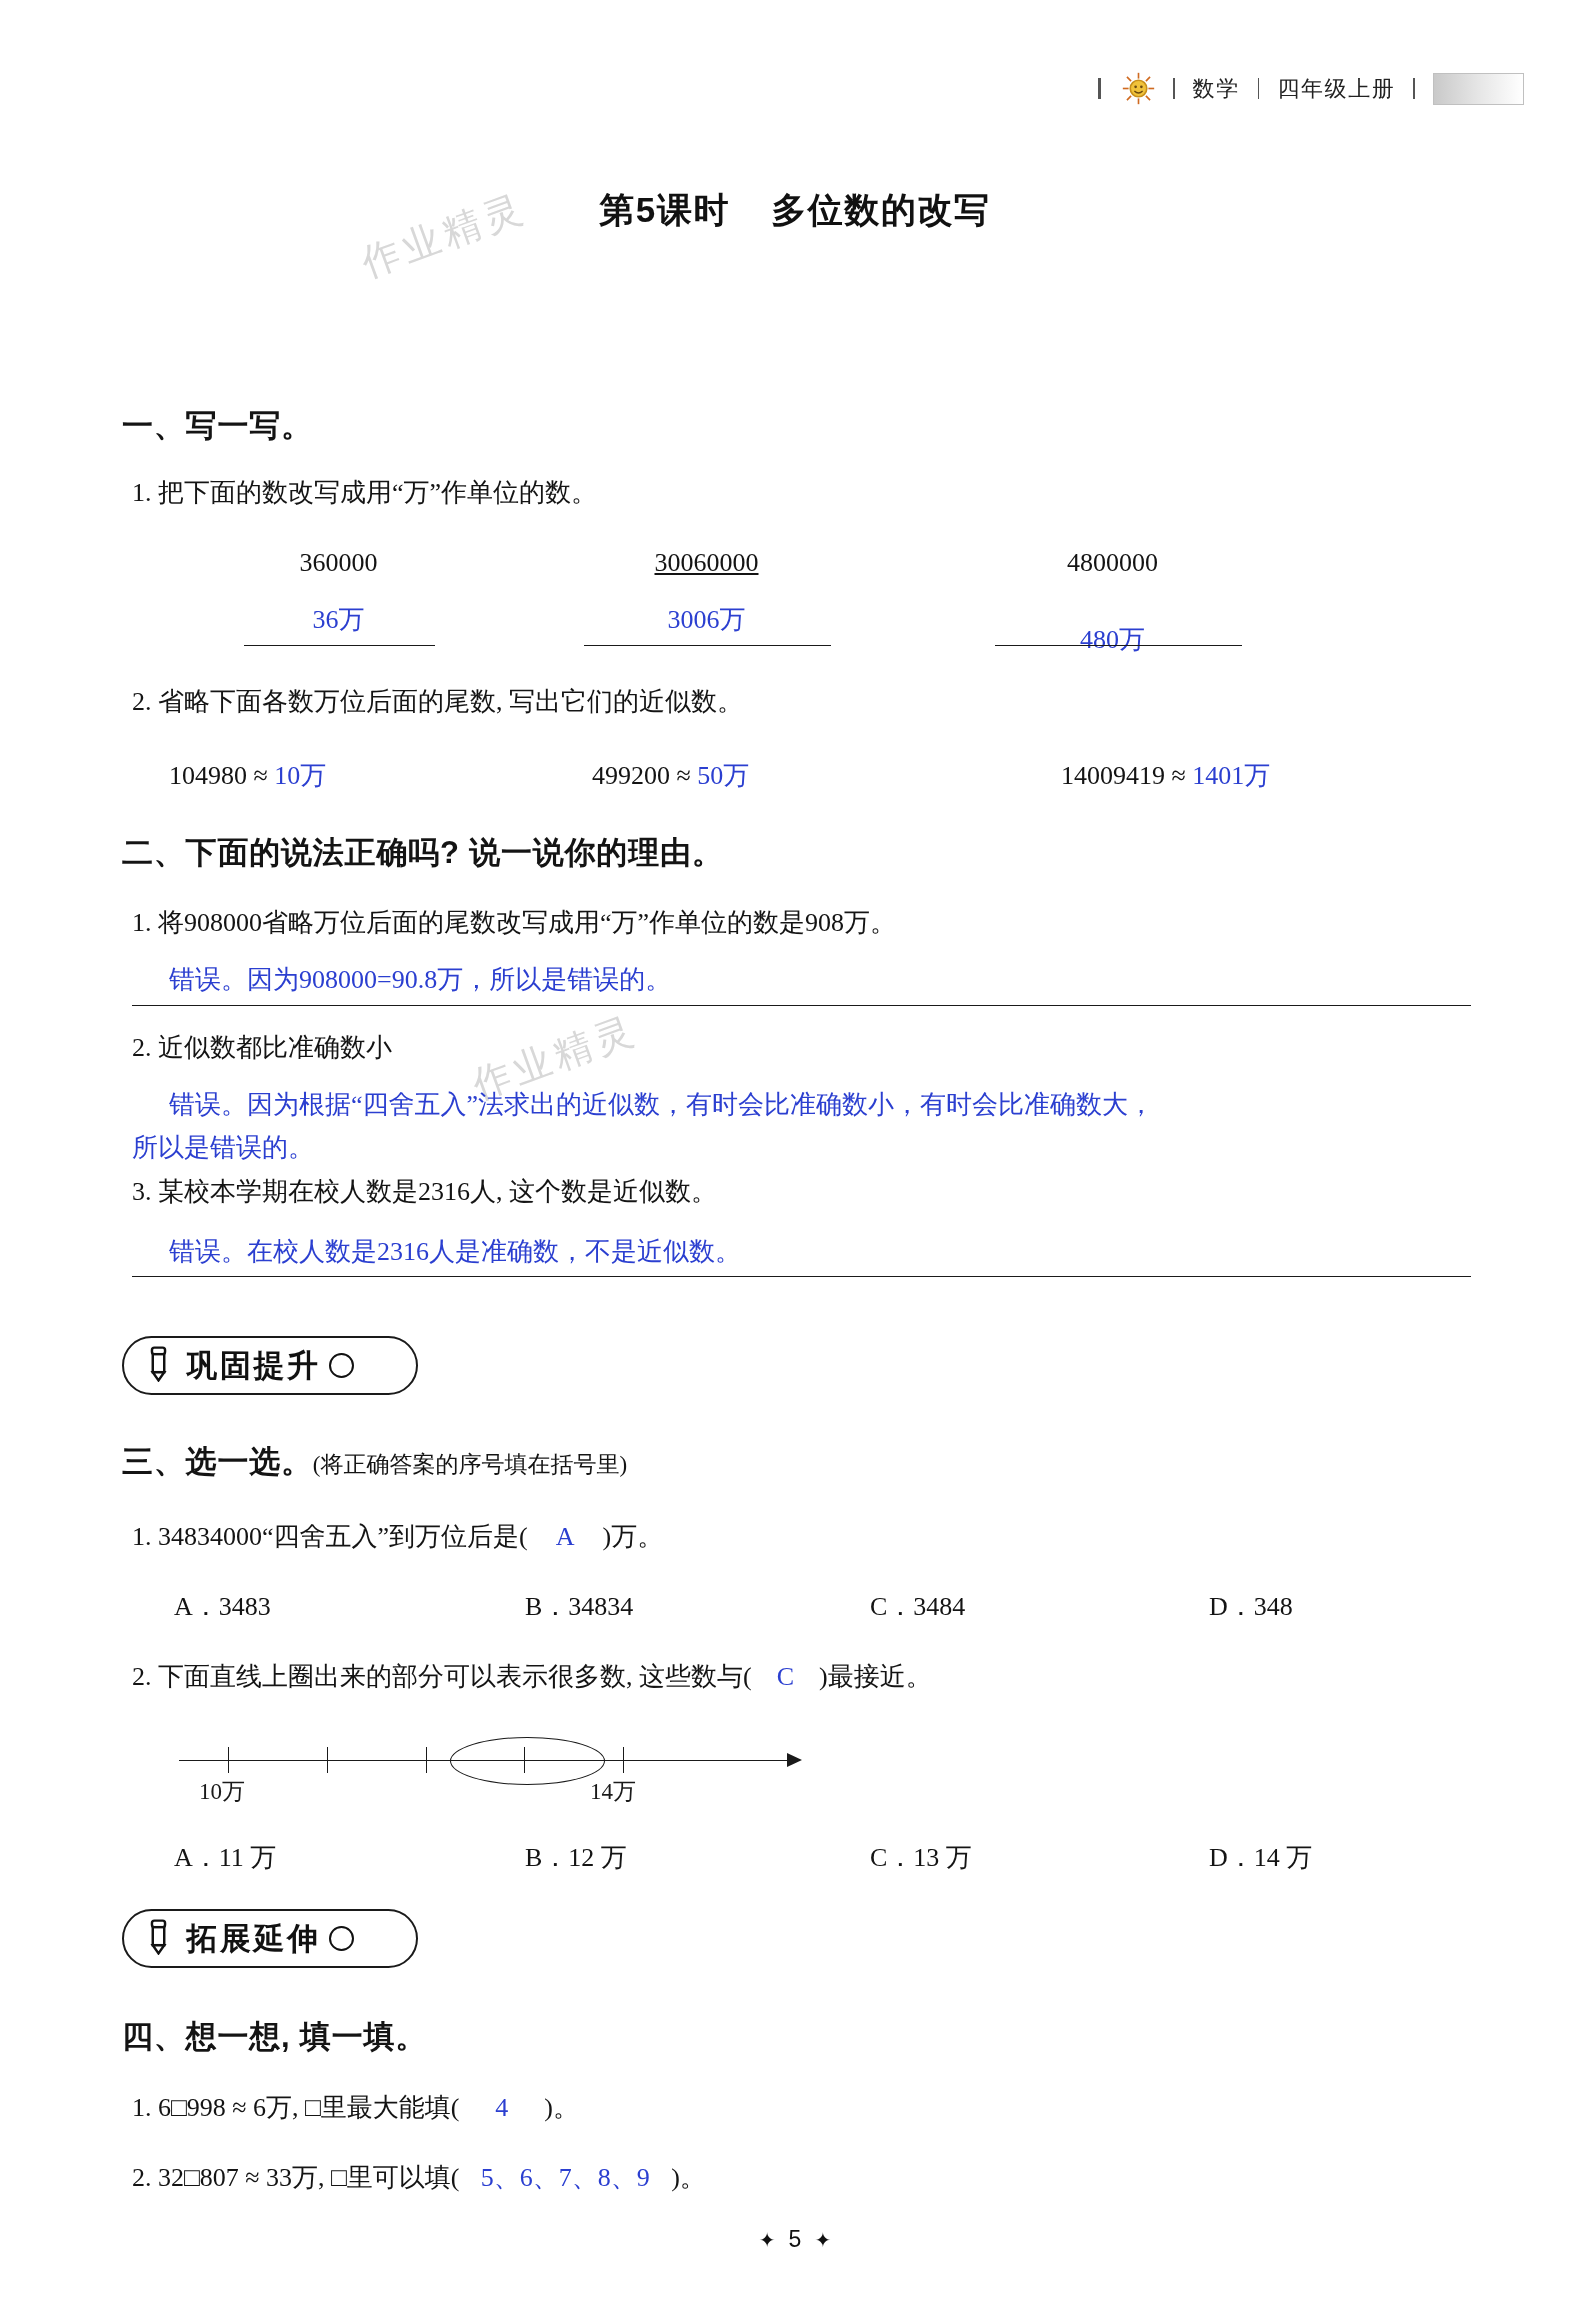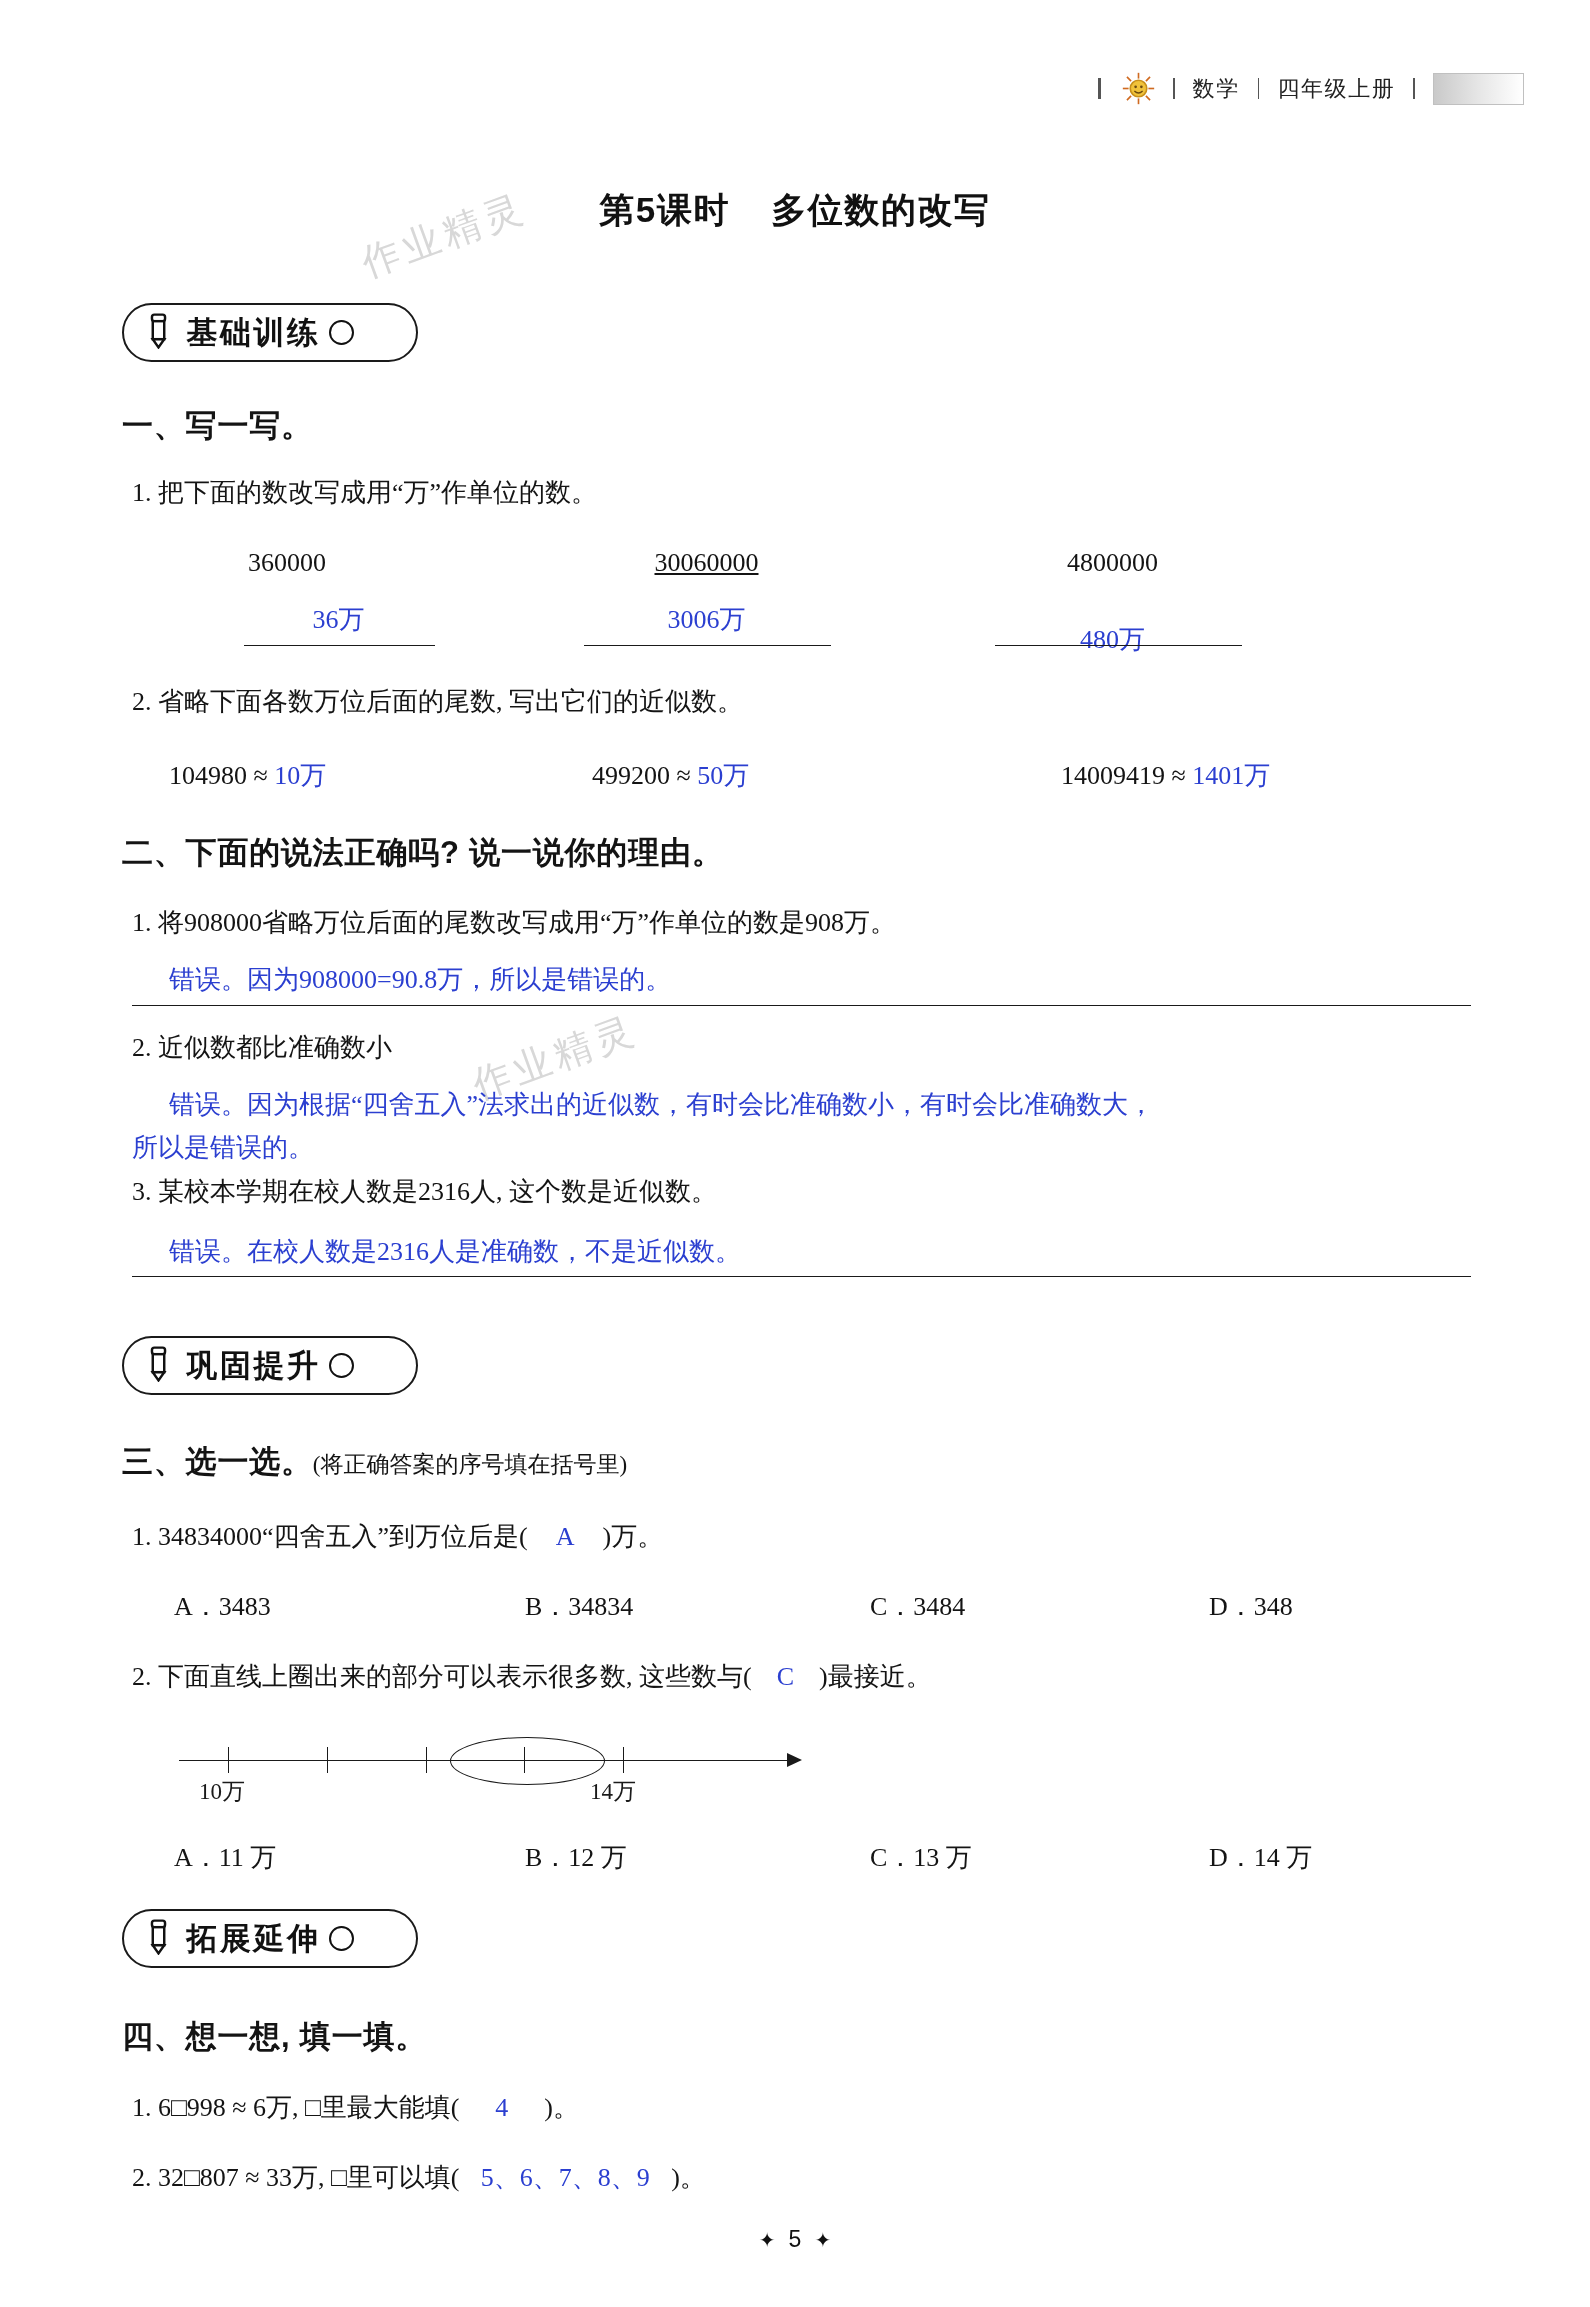--- a/index.html
+++ b/index.html
@@ -195,37 +195,26 @@
     </div>
   </div>
 
   <div class="wm wm1">作业精灵</div>
   <div class="wm wm2">作业精灵</div>
 
   <div class="title">
     <span>第5课时</span><span class="gap"></span><span>多位数的改写</span>
   </div>
 
-  <div class="banner" style="top:303px;">
-    <span class="pen">
-      <svg width="33" height="36" viewBox="0 0 40 44">
-        <rect x="12" y="2" width="16" height="8" rx="3" fill="#fff" stroke="#111" stroke-width="3"></rect>
-        <rect x="13" y="10" width="14" height="22" fill="#fff" stroke="#111" stroke-width="3"></rect>
-        <polygon points="13,32 27,32 20,42" fill="#fff" stroke="#111" stroke-width="3"></polygon>
-      </svg>
-    </span>
-    <span class="btxt">基础训练</span>
-    <span class="ring"></span>
-  </div>
 
   <div class="blk h2" style="top:403px; left:122px;">一、写一写。</div>
 
   <div class="blk" style="top:473px; left:132px;">1. 把下面的数改写成用“万”作单位的数。</div>
 
-  <div class="blk" style="top:543px; left:248px; width:181px; ">360000</div>
+  <div class="blk" style="top:543px; left:248px; width:181px; text-align:center;">360000</div>
   <div class="blk" style="top:543px; left:612px; width:189px; text-align:center;text-decoration:underline;">30060000</div>
   <div class="blk" style="top:543px; left:1018px; width:189px; text-align:center;">4800000</div>
 
   <div class="blk ans" style="top:600px; left:248px; width:181px; text-align:center;">36万</div>
   <div class="ruleline" style="top:645px; left:244px; width:191px;"></div>
 
   <div class="blk ans" style="top:600px; left:612px; width:189px; text-align:center;">3006万</div>
   <div class="ruleline" style="top:645px; left:584px; width:247px;"></div>
 
   <div class="blk ans" style="top:600px; left:1018px; width:189px; text-align:center;margin-top:20px;">480万</div>

